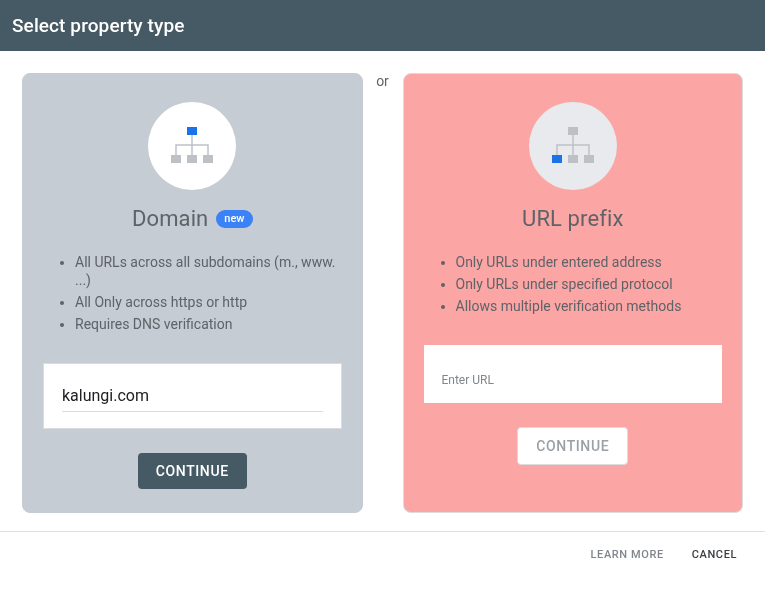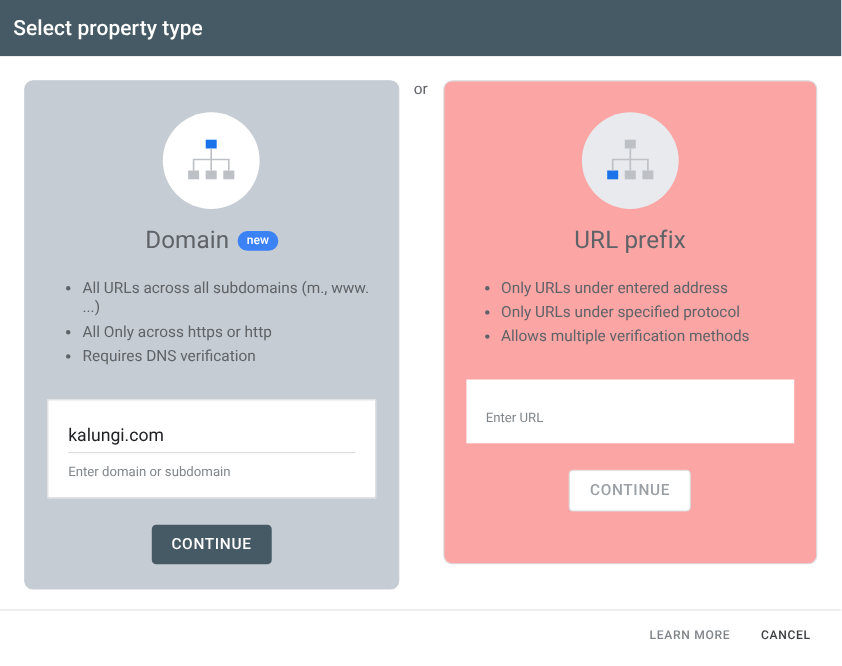--- a/index.html
+++ b/index.html
@@ -180,21 +180,20 @@
       <span class="card-title">Domain</span>
       <span class="badge">new</span>
     </div>
     <ul class="bullets">
       <li>All URLs across all subdomains (m., www. ...)</li>
       <li>All Only across https or http</li>
       <li>Requires DNS verification</li>
     </ul>
     <div class="input-box">
       <input class="text-input" type="text" value="kalungi.com" style="">
-      <div class="helper">Enter domain or subdomain</div>
     </div>
     <div class="btn-row">
       <button class="continue primary">CONTINUE</button>
     </div>
   </div>
 
   <div class="sep">or</div>
 
   <div class="card unselected">
     <div class="icon-circle grey">

